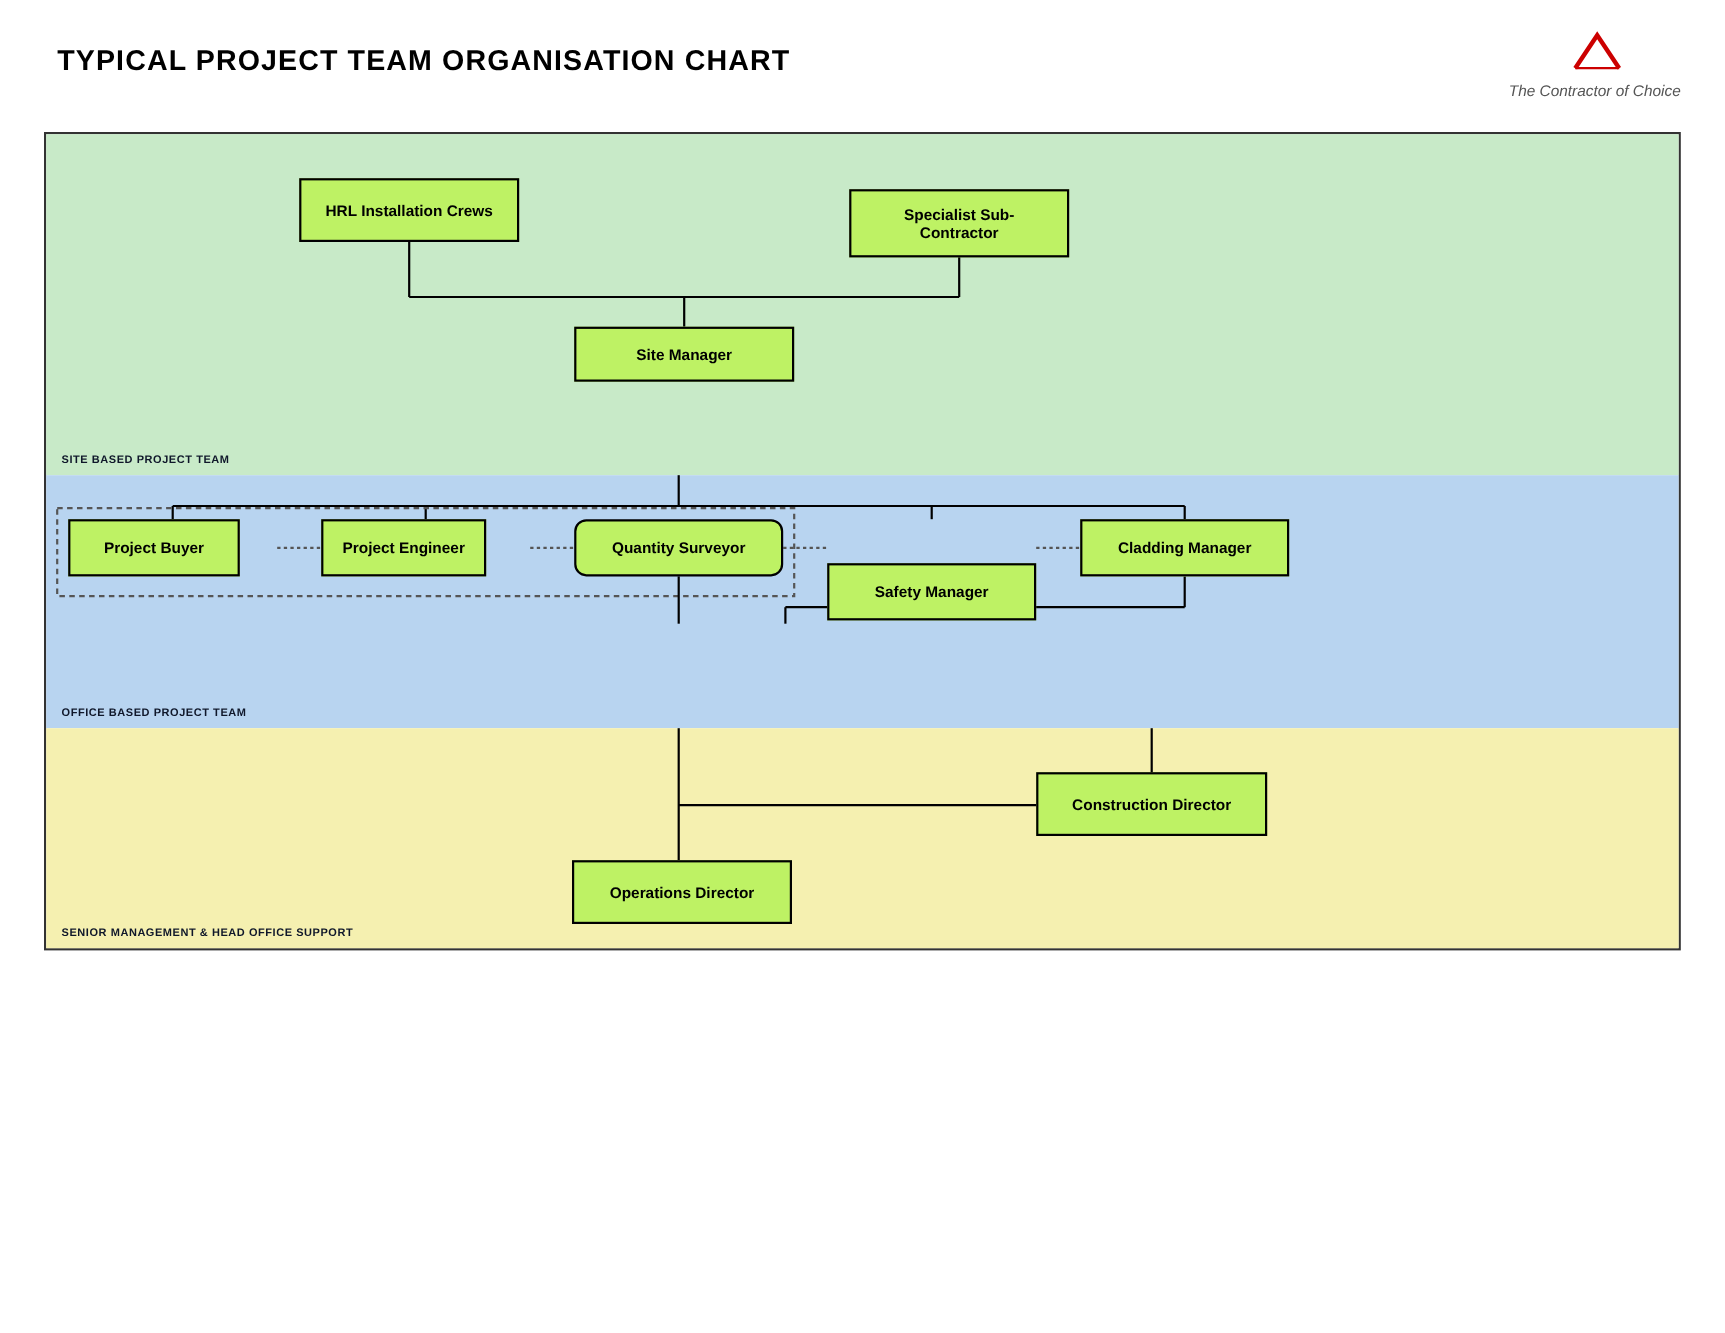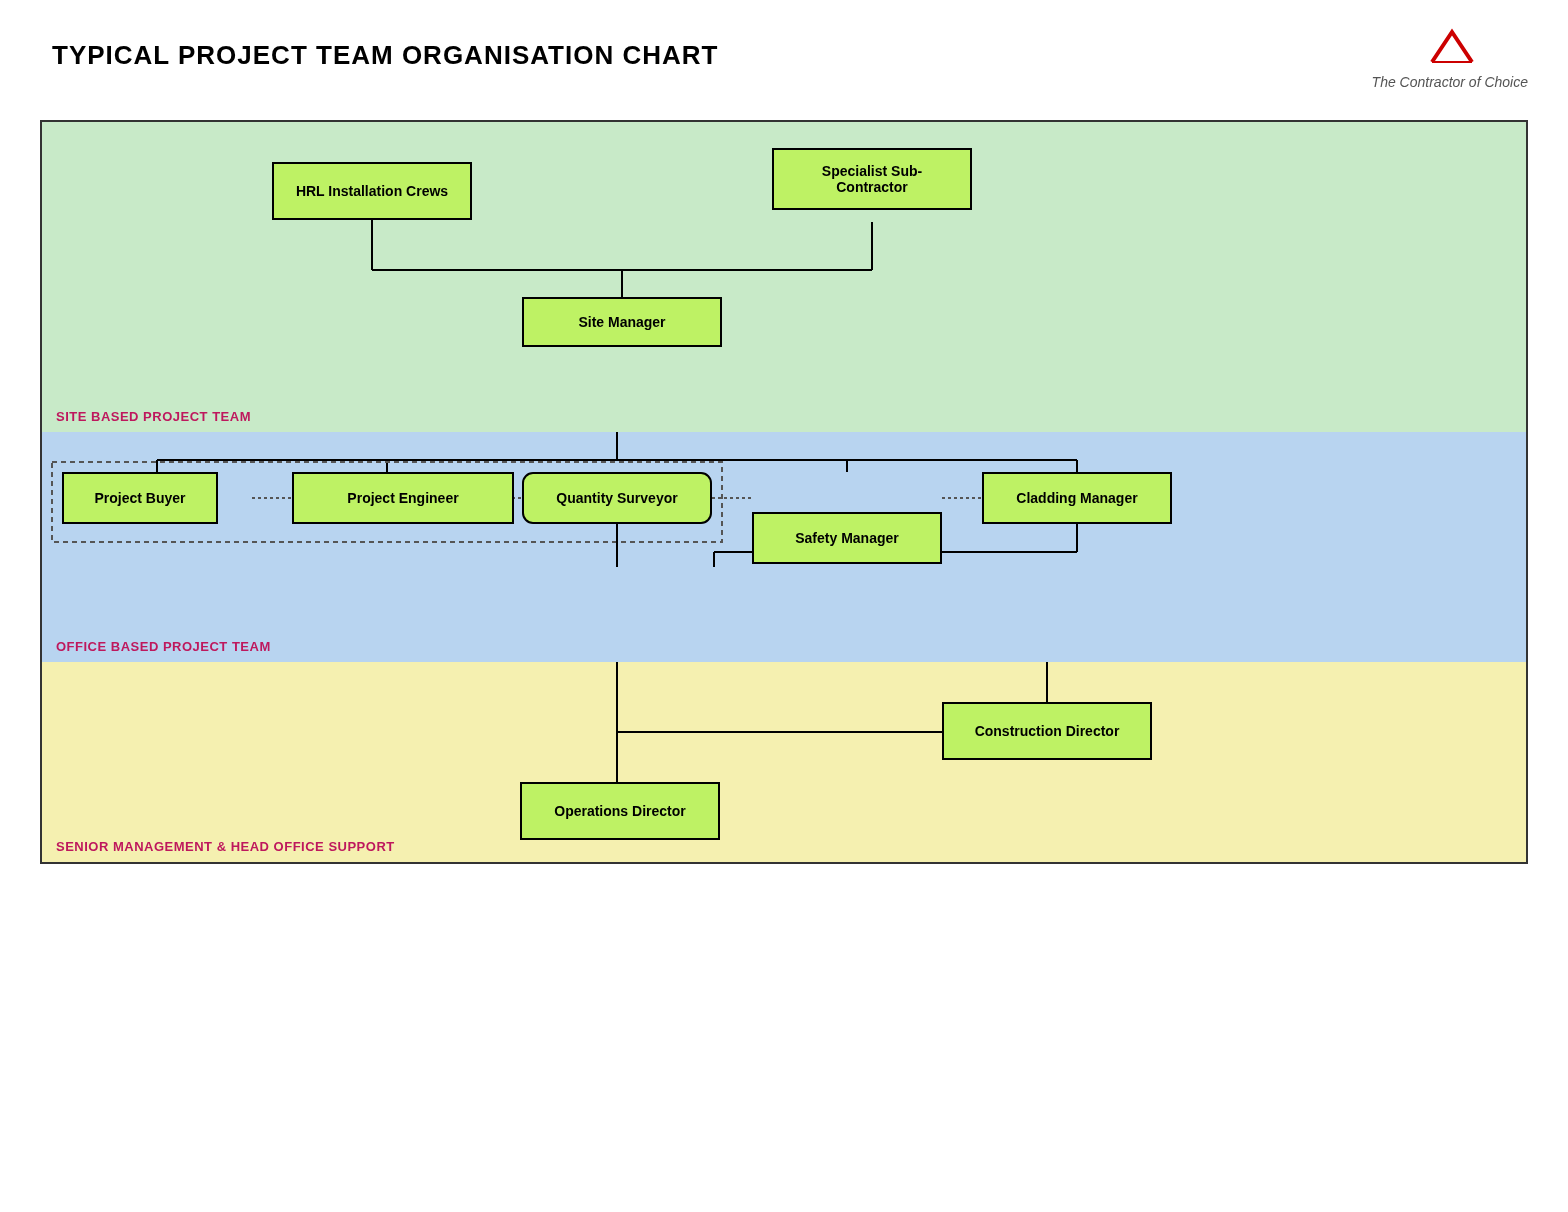--- a/index.html
+++ b/index.html
@@ -67,23 +67,23 @@
       min-height: 230px;
     }
     .section-yellow {
       background: #f5f0b0;
       padding: 20px 20px 10px 20px;
       position: relative;
       min-height: 200px;
     }
 
     .section-label {
-      font-size: 13px;
+      font-size: 10px;
       font-weight: 900;
-      color: #be185d;
+      color: #0f172a;
       position: absolute;
       bottom: 8px;
       left: 14px;
       letter-spacing: 0.5px;
     }
 
     
     .org-box {
       border: 2px solid #000;
       background: #bef264;
@@ -97,34 +97,34 @@
       justify-content: center;
     }
 
     
     .box-hrl {
       width: 200px; height: 58px;
       top: 40px; left: 230px;
     }
     .box-specialist {
       width: 200px; height: 62px;
-      top: 26px; left: 730px;
+      top: 50px; left: 730px;
     }
     .box-site-manager {
       width: 200px; height: 50px;
       top: 175px; left: 480px;
     }
 
     
     .box-project-buyer {
       width: 156px; height: 52px;
       top: 40px; left: 20px;
     }
     .box-project-engineer {
-      width: 222px; height: 52px;
+      width: 150px; height: 52px;
       top: 40px; left: 250px;
     }
     .box-quantity-surveyor {
       width: 190px; height: 52px;
       top: 40px; left: 480px; border-radius: 11px;
     }
     .box-safety-manager {
       width: 190px; height: 52px;
       top: 40px; left: 710px; margin-top: 40px;
     }

